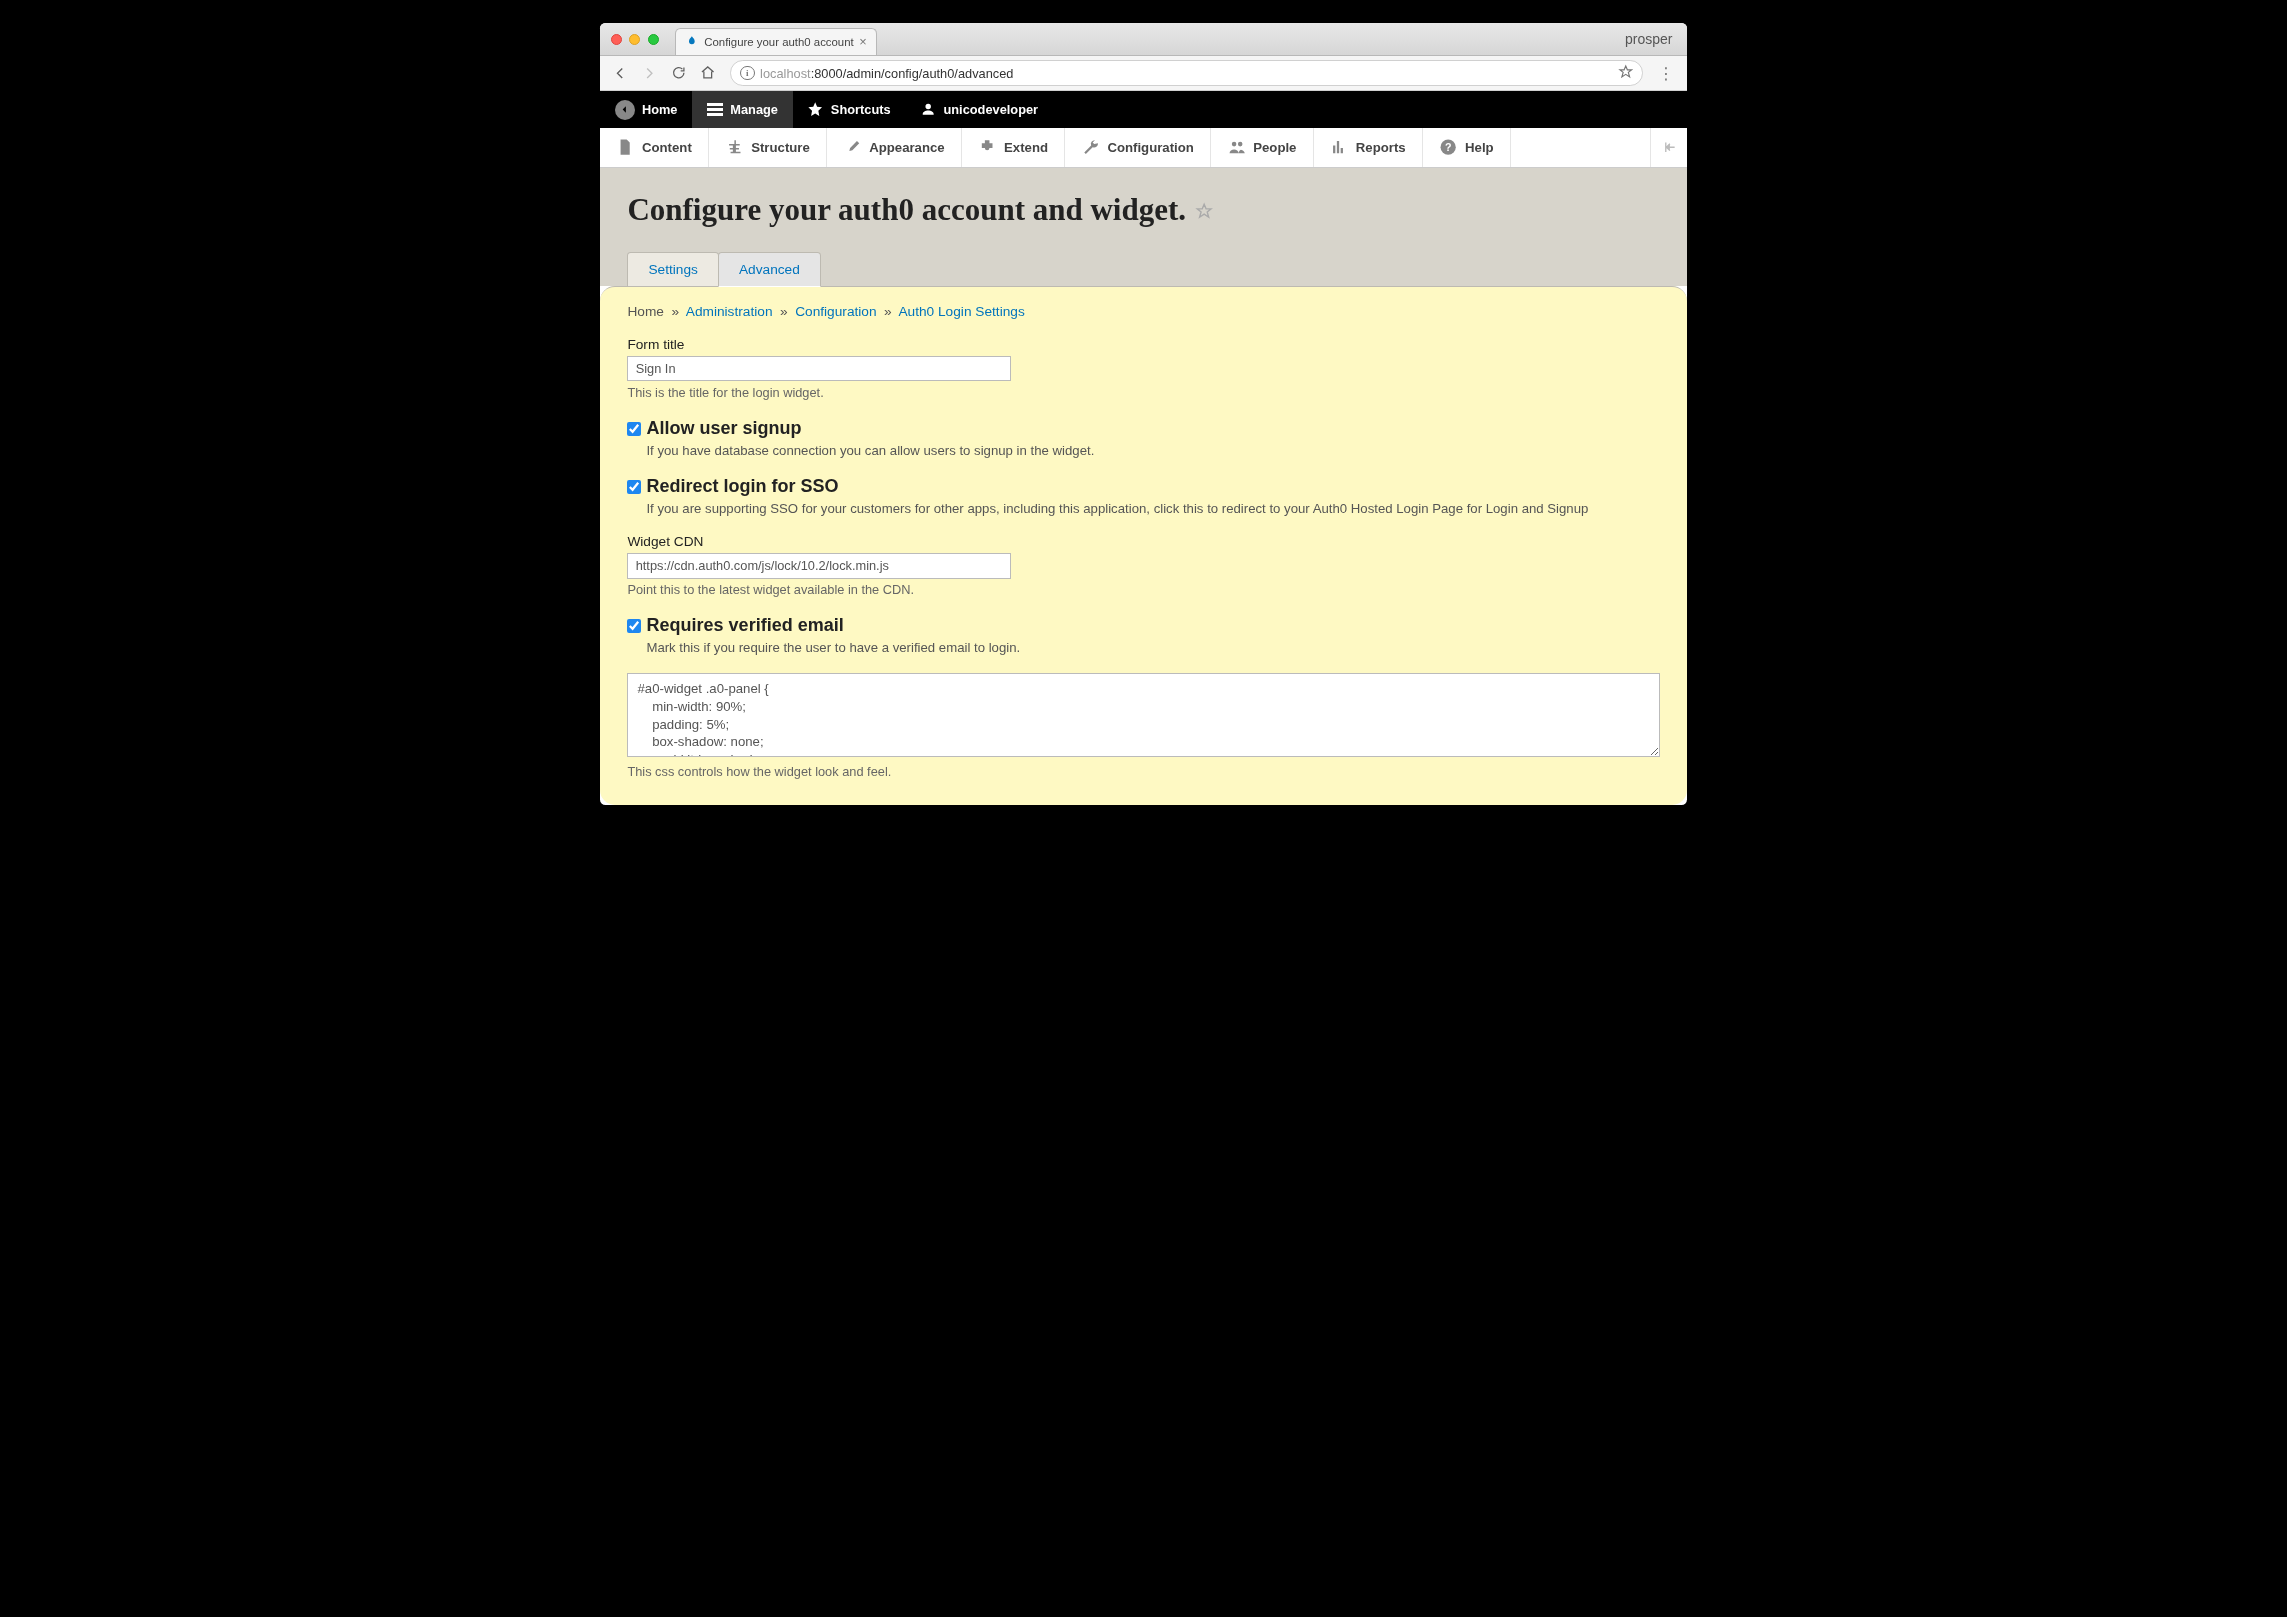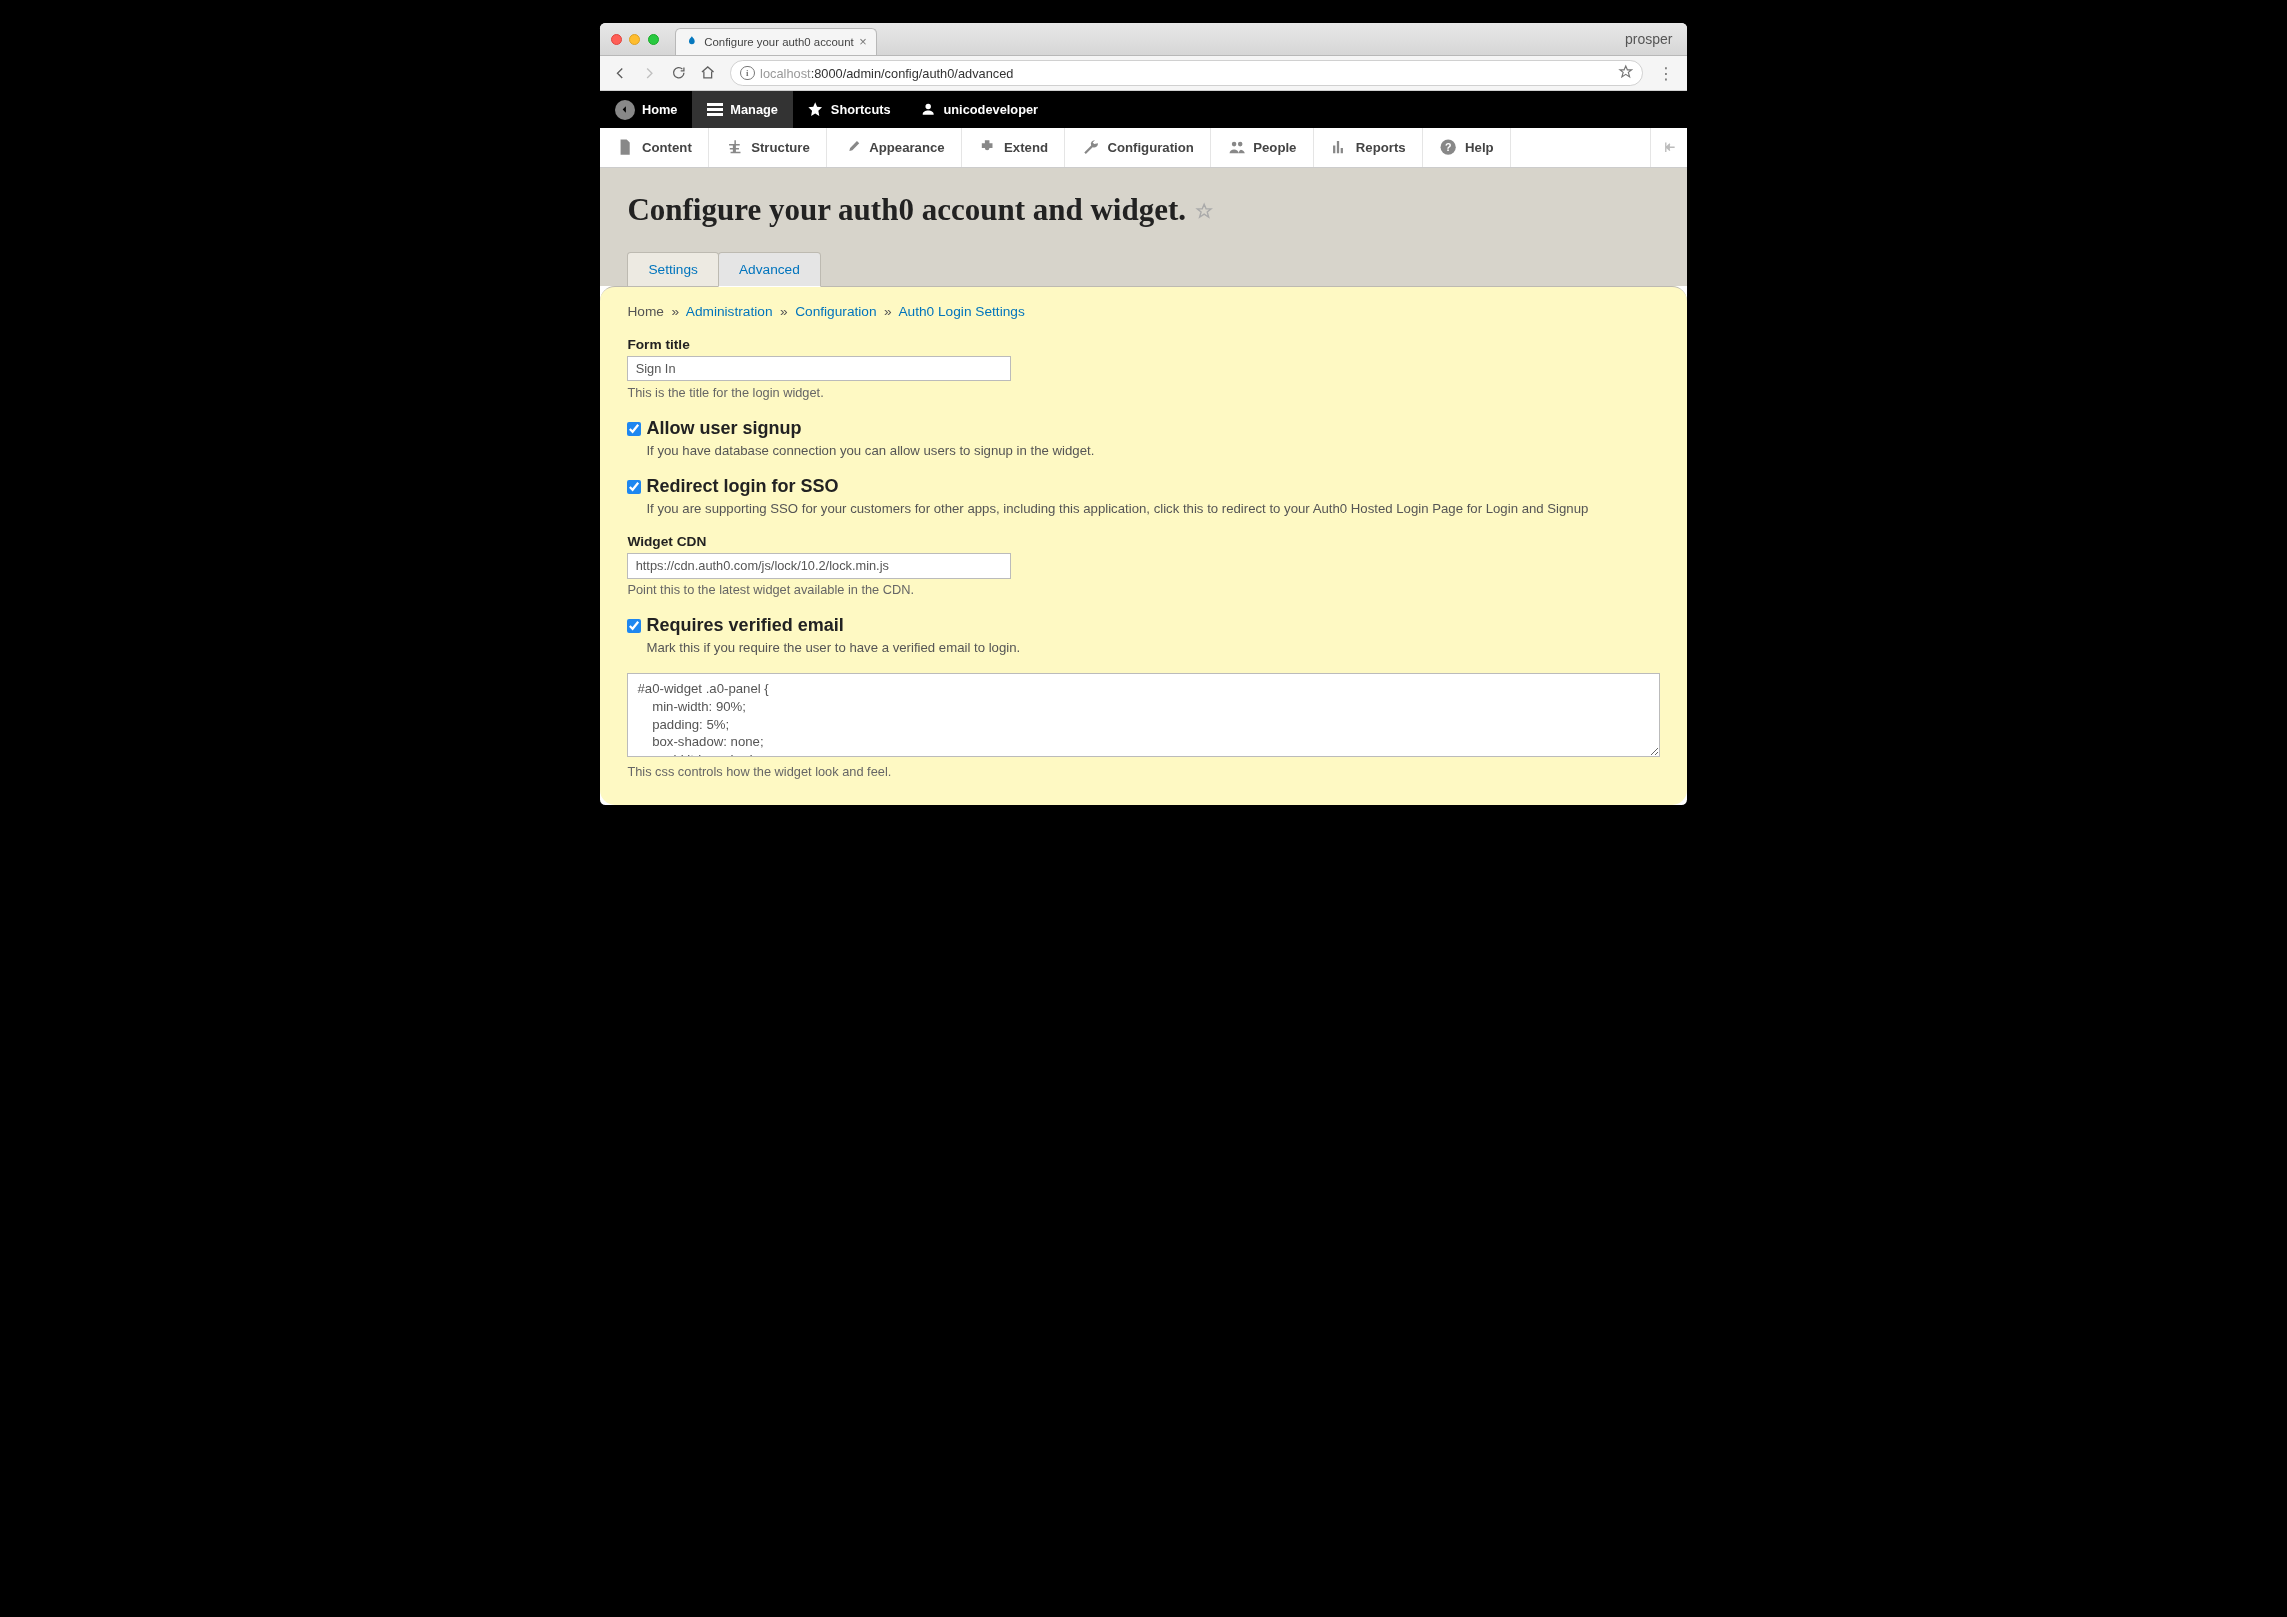--- a/index.html
+++ b/index.html
@@ -217,21 +217,21 @@
     font-size: 13.7px;
     margin-bottom: 18.3px;
   }
   .breadcrumb a { color:#0074bd; text-decoration:none; cursor:pointer; }
   .breadcrumb .sep { color:#555; margin:0 3.7px; }
   .breadcrumb .first { color:#555; }
 
   .form-item { margin-bottom: 18.3px; }
   .form-item > label {
     display:block;
-    font-weight:700;
+    font-weight:400;
     font-size:13.7px;
     margin-bottom:3.7px;
     color:#222;
   }
   .text-input {
     width: 384px;
     height: 25.6px;
     border:0.9px solid #bbb;
     padding: 1.8px 7.3px;
     font-size:12.8px;

